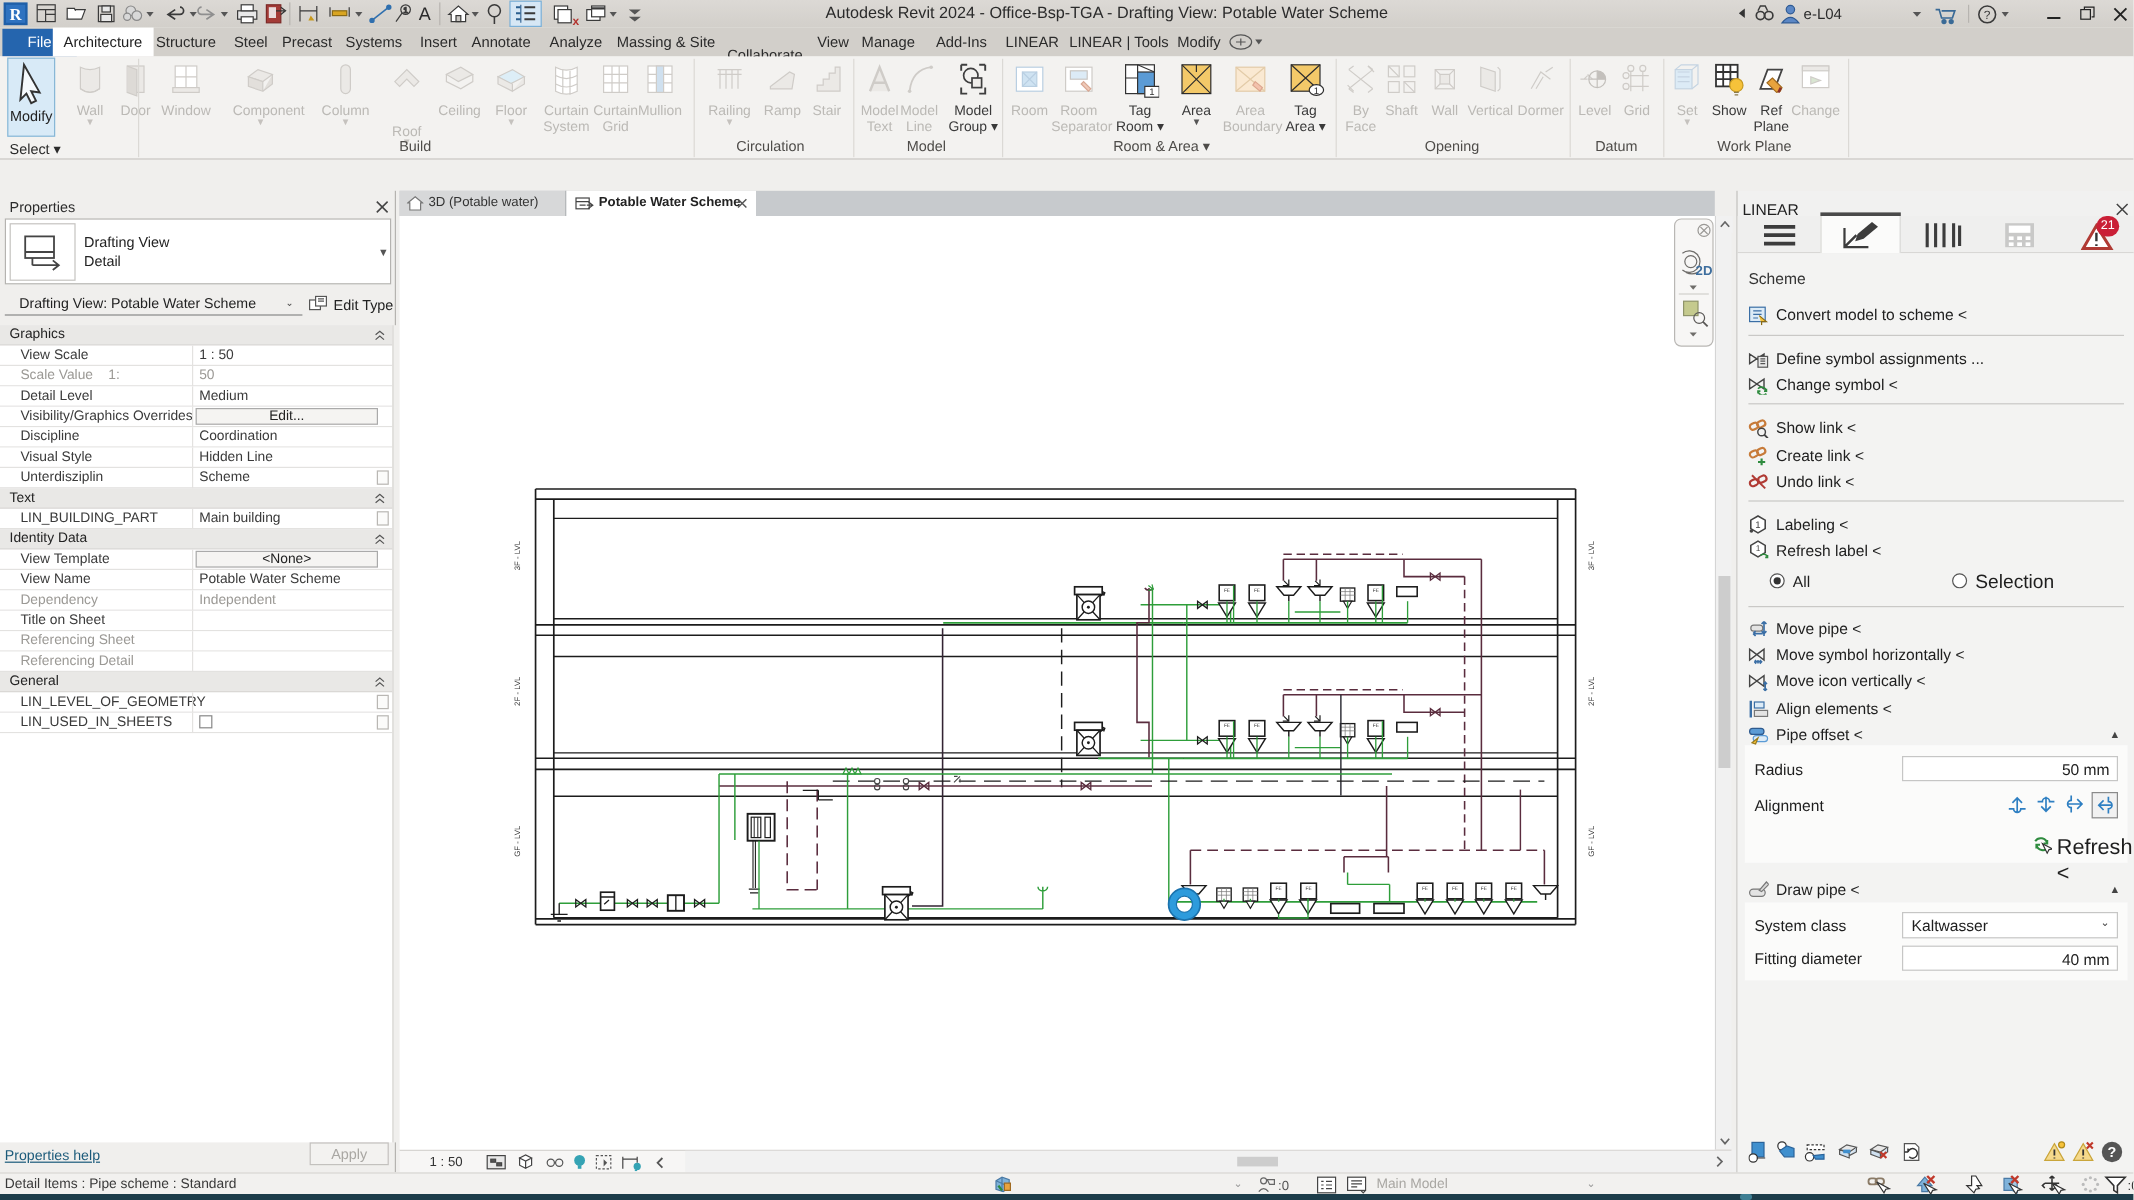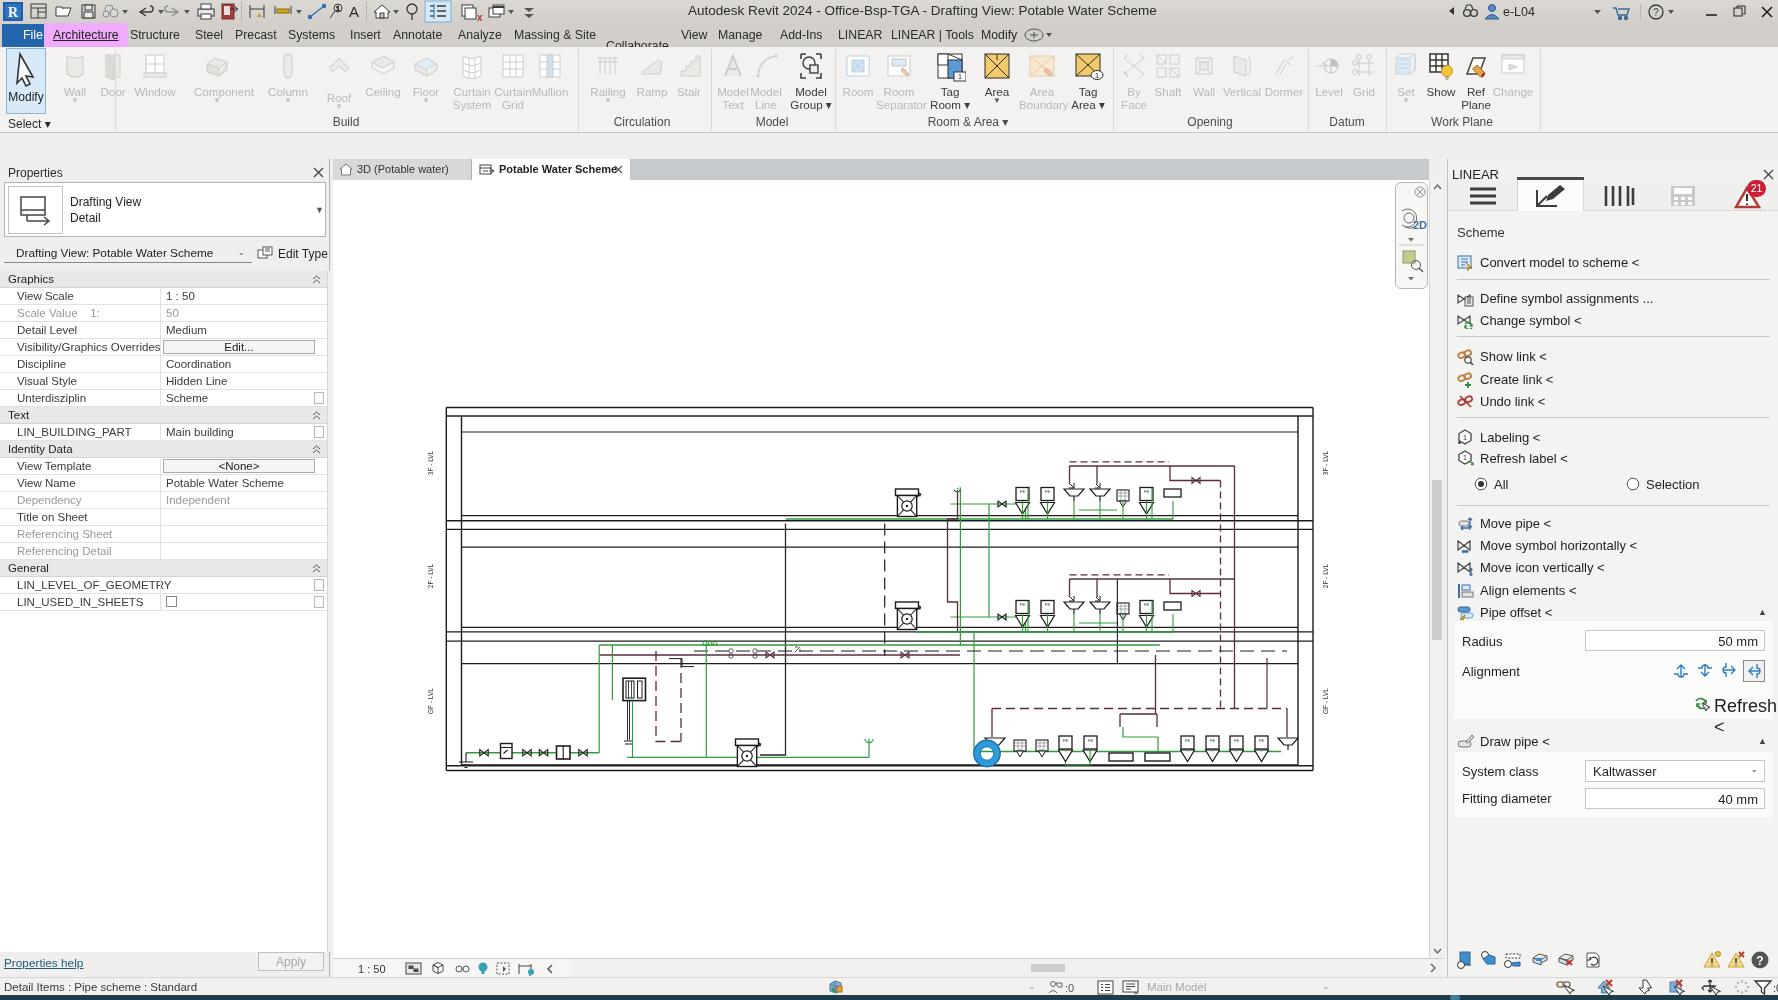--- a/index.html
+++ b/index.html
@@ -6,21 +6,21 @@
 html,body{width:1778px;height:1000px;overflow:hidden;font-family:"Liberation Sans",sans-serif;}
 body{position:relative;background:#f0efed;font-size:12px;color:#333;}
 .abs{position:absolute;}
 
 #titlebar{left:0;top:0;width:1778px;height:23px;background:linear-gradient(#dcd9d5,#d2cfca);}
 #titlebar .ttl{left:688px;top:3px;font-size:13.5px;color:#2b2b2b;}
 
 #rtabs{left:0;top:23px;width:1778px;height:24px;background:#d2cfca;}
 .rtab{position:absolute;top:0;height:24px;line-height:24px;padding:0 9px;font-size:12.3px;color:#2b2b2b;}
 #filetab{left:2px;top:1px;height:23px;width:62px;background:#2565ae;color:#fff;text-align:center;line-height:22px;font-size:12.5px;}
-#archtab{background:#f0abfc;color:#222;text-decoration:underline;}
+#archtab{background:#ffffff;color:#222;}
 
 #ribbon{left:0;top:47px;width:1778px;height:86px;background:#f3f2f0;border-bottom:1px solid #c9c6c2;}
 .rsep{position:absolute;top:2px;width:1px;height:82px;background:#dbd9d5;}
 .plabel{position:absolute;top:68px;width:120px;text-align:center;font-size:12px;color:#4e4c49;}
 .ritem{position:absolute;top:3px;text-align:center;font-size:11.6px;color:#bbb9b5;line-height:13px;}
 .ritem.en{color:#3a3a3a;}
 
 #props{left:0;top:159px;width:330px;height:818px;background:#f0efed;border-right:1px solid #b5b3b0;}
 .prow{position:absolute;left:0;width:327px;height:17px;border-bottom:1px solid #e3e2e0;background:#fff;font-size:11.5px;}
 .prow .lbl{position:absolute;left:17px;top:2px;color:#3a3a3a;white-space:nowrap;}
@@ -227,21 +227,21 @@
       </svg><div style="margin-top:1px">Window</div></div>
 <div class="ritem" style="left:194px;width:46px"><svg width="32" height="32" viewBox="0 0 32 32">
         <path d="M6 14 l8-6 12 4 -8 6 z" fill="#ebe9e6" stroke="#cfccc8"></path>
         <path d="M6 14 v8 l12 4 v-8 z M26 12 v8 l-8 6" fill="#e2dfdb" stroke="#cfccc8"></path>
       </svg><div style="margin-top:1px">Component</div><div style="font-size:8px;line-height:6px;color:#c5c2be">▼</div></div>
 <div class="ritem" style="left:265px;width:46px"><svg width="32" height="32" viewBox="0 0 32 32">
         <rect x="12" y="4" width="8" height="24" rx="4" fill="#ebe9e6" stroke="#cfccc8"></rect>
       </svg><div style="margin-top:1px">Column</div><div style="font-size:8px;line-height:6px;color:#c5c2be">▼</div></div>
 <div class="ritem" style="left:316px;width:46px"><svg width="32" height="32" viewBox="0 0 32 32">
         <path d="M6 18 l10-10 10 10 -4 4 -6-6 -6 6 z" fill="#ebe9e6" stroke="#cfccc8"></path>
-      </svg><div style="margin-top:7px">Roof</div><div style="font-size:8px;line-height:6px;color:#c5c2be">▼</div></div>
+      </svg><div style="margin-top:18px">Roof</div><div style="font-size:8px;line-height:6px;color:#c5c2be">▼</div></div>
 <div class="ritem" style="left:360px;width:46px"><svg width="32" height="32" viewBox="0 0 32 32">
         <path d="M5 12 l12-6 10 6 -12 6 z" fill="#ebe9e6" stroke="#cfccc8"></path>
         <path d="M5 12 v6 l12 6 10-6 v-6" fill="none" stroke="#cfccc8"></path>
       </svg><div style="margin-top:1px">Ceiling</div></div>
 <div class="ritem" style="left:403px;width:46px"><svg width="32" height="32" viewBox="0 0 32 32">
         <path d="M5 14 l12-6 10 6 -12 6 z" fill="#ddeef7" stroke="#cfccc8"></path>
         <path d="M5 14 v6 l12 6 v-6 z M27 14 v6 l-10 6" fill="#ebe9e6" stroke="#cfccc8"></path>
       </svg><div style="margin-top:1px">Floor</div><div style="font-size:8px;line-height:6px;color:#c5c2be">▼</div></div>
 <div class="ritem" style="left:449px;width:46px"><svg width="32" height="32" viewBox="0 0 32 32">
         <path d="M7 6 q9 5 18 0 v20 q-9 5 -18 0 z" fill="#fff" stroke="#cfccc8"></path>
@@ -956,21 +956,21 @@
 <div class="lsep" style="top:258px"></div>
 <div class="lsep" style="top:346px"></div>
 <svg class="abs" style="left:26px;top:318px" width="14" height="14">
       <circle cx="7" cy="7" r="5.8" fill="#fff" stroke="#555"></circle>
       <circle cx="7" cy="7" r="3" fill="#333"></circle>
     </svg>
 <div class="abs" style="left:46px;top:318px;font-size:13px;color:#1e1e1e;">All</div>
 <svg class="abs" style="left:178px;top:318px" width="14" height="14">
       <circle cx="7" cy="7" r="5.8" fill="#fff" stroke="#555"></circle>
     </svg>
-<div class="abs" style="left:198px;top:318px;font-size:13px;color:#1e1e1e;">Selection</div>
+<div class="abs" style="left:198px;top:318px;font-size:16px;color:#1e1e1e;">Selection</div>
 <div class="abs" style="left:310px;top:448px;font-size:9px;color:#444;">▲</div>
 <div class="abs" style="left:6px;top:462px;width:319px;height:98px;background:#fbfbfa;"></div>
 <div class="abs" style="left:14px;top:475px;font-size:13px;color:#1e1e1e;">Radius</div>
 <div class="abs" style="left:137px;top:471px;width:180px;height:21px;background:#fff;border:1px solid #c6c6c5;">
       <span style="position:absolute;right:6px;top:3px;font-size:13px;color:#1e1e1e;">50 mm</span>
     </div>
 <div class="abs" style="left:14px;top:505px;font-size:13px;color:#1e1e1e;">Alignment</div>
 <div class="abs" style="left:223px;top:501px;width:22px;height:22px;"><svg width="20" height="20" viewBox="0 0 20 20">
         <path d="M10 17 V5 m-4 4 l4-4 4 4 M3 14 h4 a3 3 0 0 0 6 0 h4" fill="none" stroke="#2e7fc2" stroke-width="1.4"></path>
       </svg></div>

